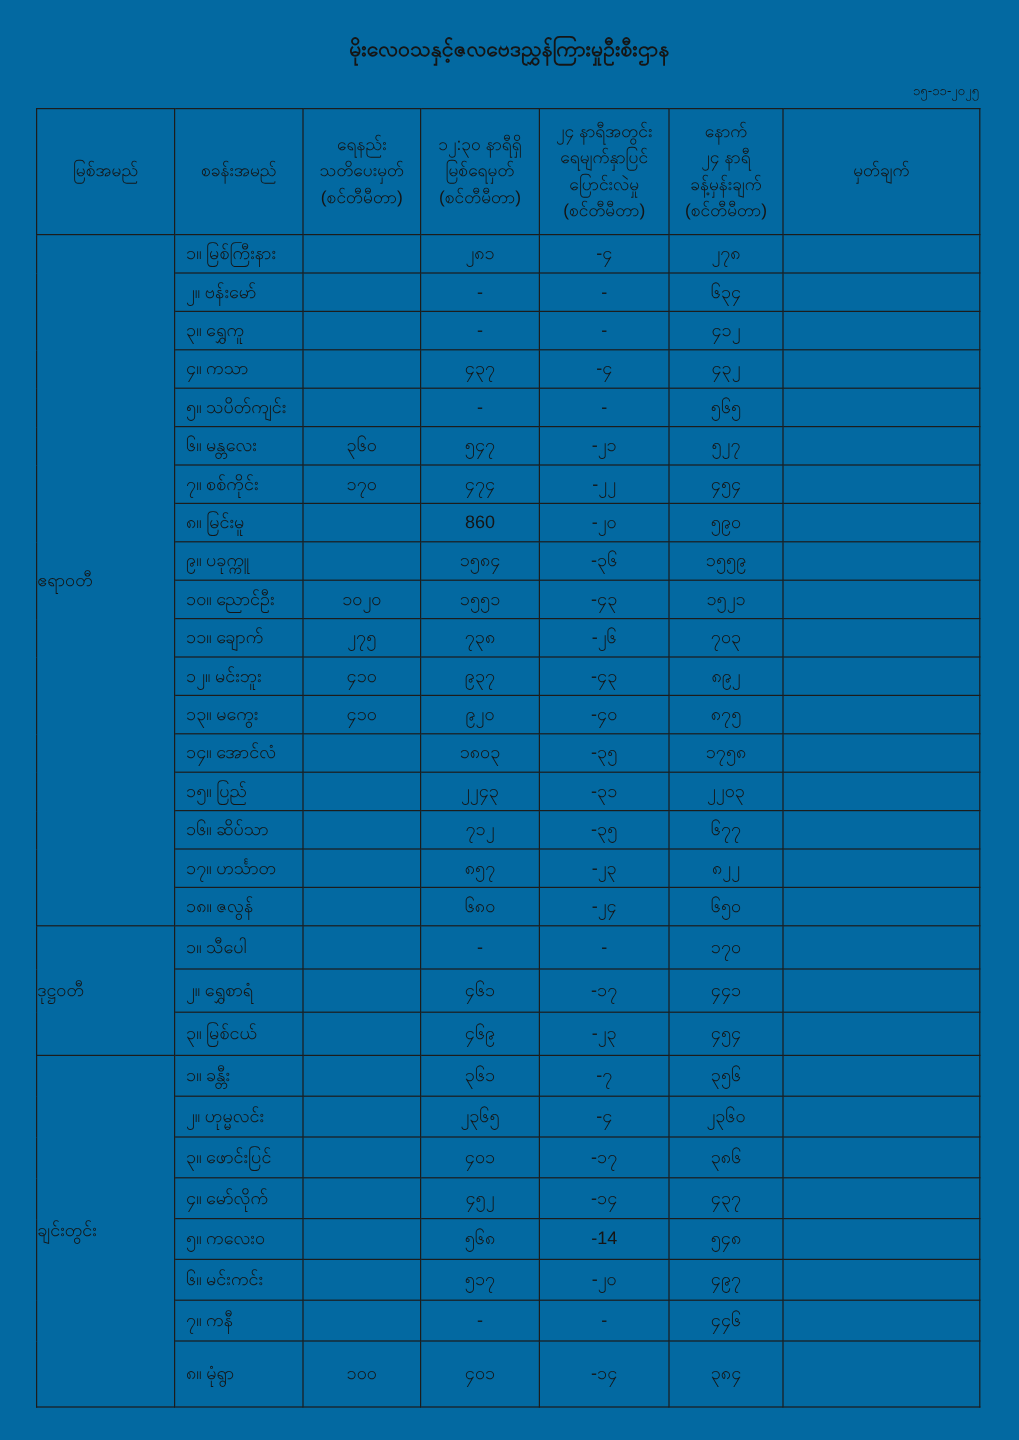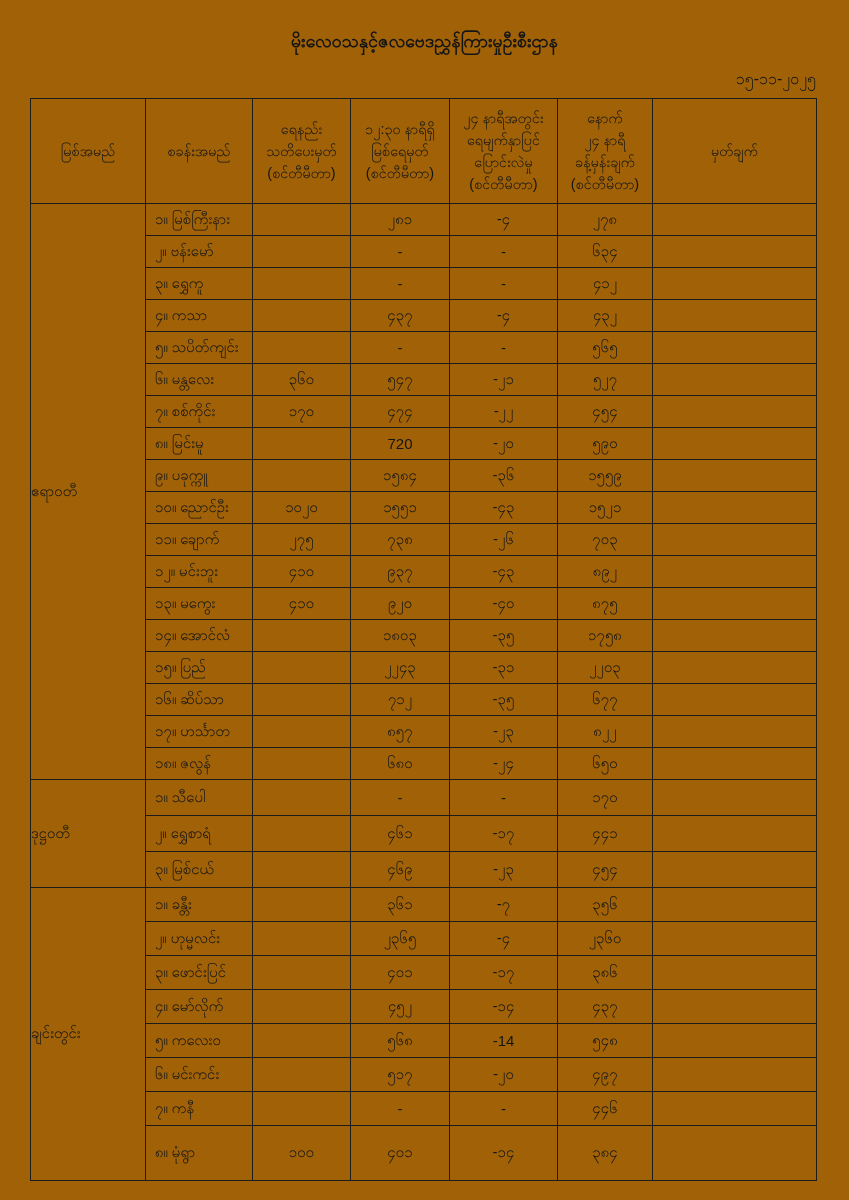--- a/index.html
+++ b/index.html
@@ -10,41 +10,41 @@
   body {
     width: 849px;
     height: 1200px;
     font-family: "Liberation Sans", "DejaVu Sans", sans-serif;
     color: #151515;
   }
   .page {
     position: relative;
     width: 849px;
     height: 1200px;
-    background: #a16207;
+    background: #0369a1;
     overflow: hidden;
   }
   .title-line1 {
     margin-top: 30px;
     text-align: center;
     font-size: 17.5px;
     font-weight: 600;
     letter-spacing: 0.2px;
   }
   .title-line2 {
     margin-top: 7px;
     text-align: center;
     font-size: 17px;
     font-weight: 600;
   }
   .date-line {
     margin-top: 12px;
     margin-right: 33px;
     text-align: right;
-    font-size: 16px;
+    font-size: 11px;
   }
   table.river-table {
     margin-left: 30px;
     margin-top: 6px;
     border-collapse: collapse;
     table-layout: fixed;
     width: 786px;
   }
   table.river-table, table.river-table th, table.river-table td {
     border: 1.6px solid #1c1c1c;
@@ -191,21 +191,21 @@
           <td class="station-cell">၇။ စစ်ကိုင်း</td>
           <td class="num-cell">၁၇၀</td>
           <td class="num-cell">၄၇၄</td>
           <td class="num-cell">-၂၂</td>
           <td class="num-cell">၄၅၄</td>
           <td class="num-cell"></td>
         </tr>
         <tr class="group-0">
           <td class="station-cell">၈။ မြင်းမူ</td>
           <td class="num-cell"></td>
-          <td class="num-cell">720</td>
+          <td class="num-cell">860</td>
           <td class="num-cell">-၂၀</td>
           <td class="num-cell">၅၉၀</td>
           <td class="num-cell"></td>
         </tr>
         <tr class="group-0">
           <td class="station-cell">၉။ ပခုက္ကူ</td>
           <td class="num-cell"></td>
           <td class="num-cell">၁၅၈၄</td>
           <td class="num-cell">-၃၆</td>
           <td class="num-cell">၁၅၅၉</td>

